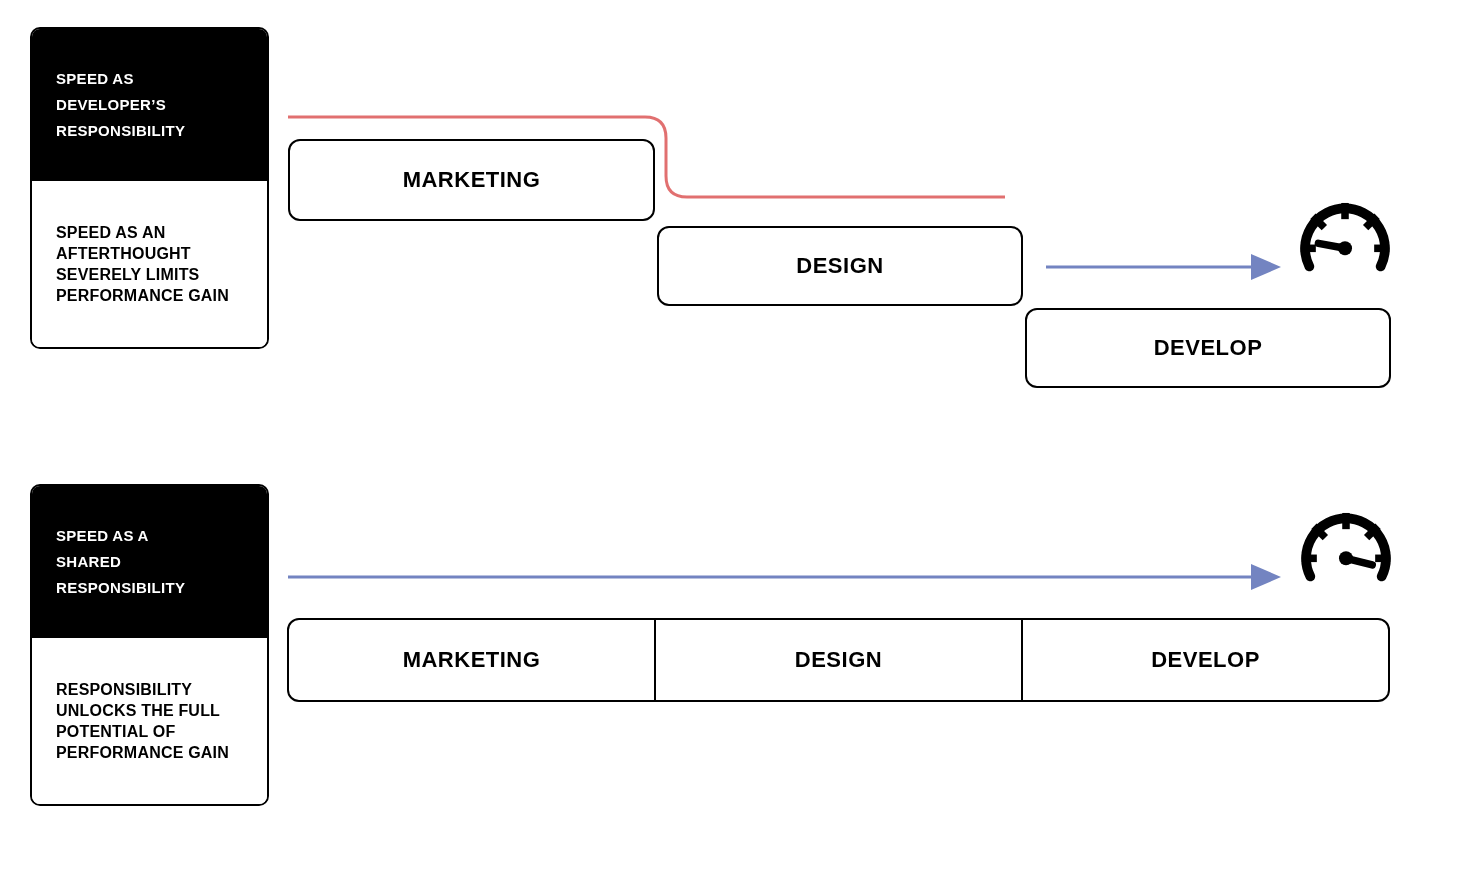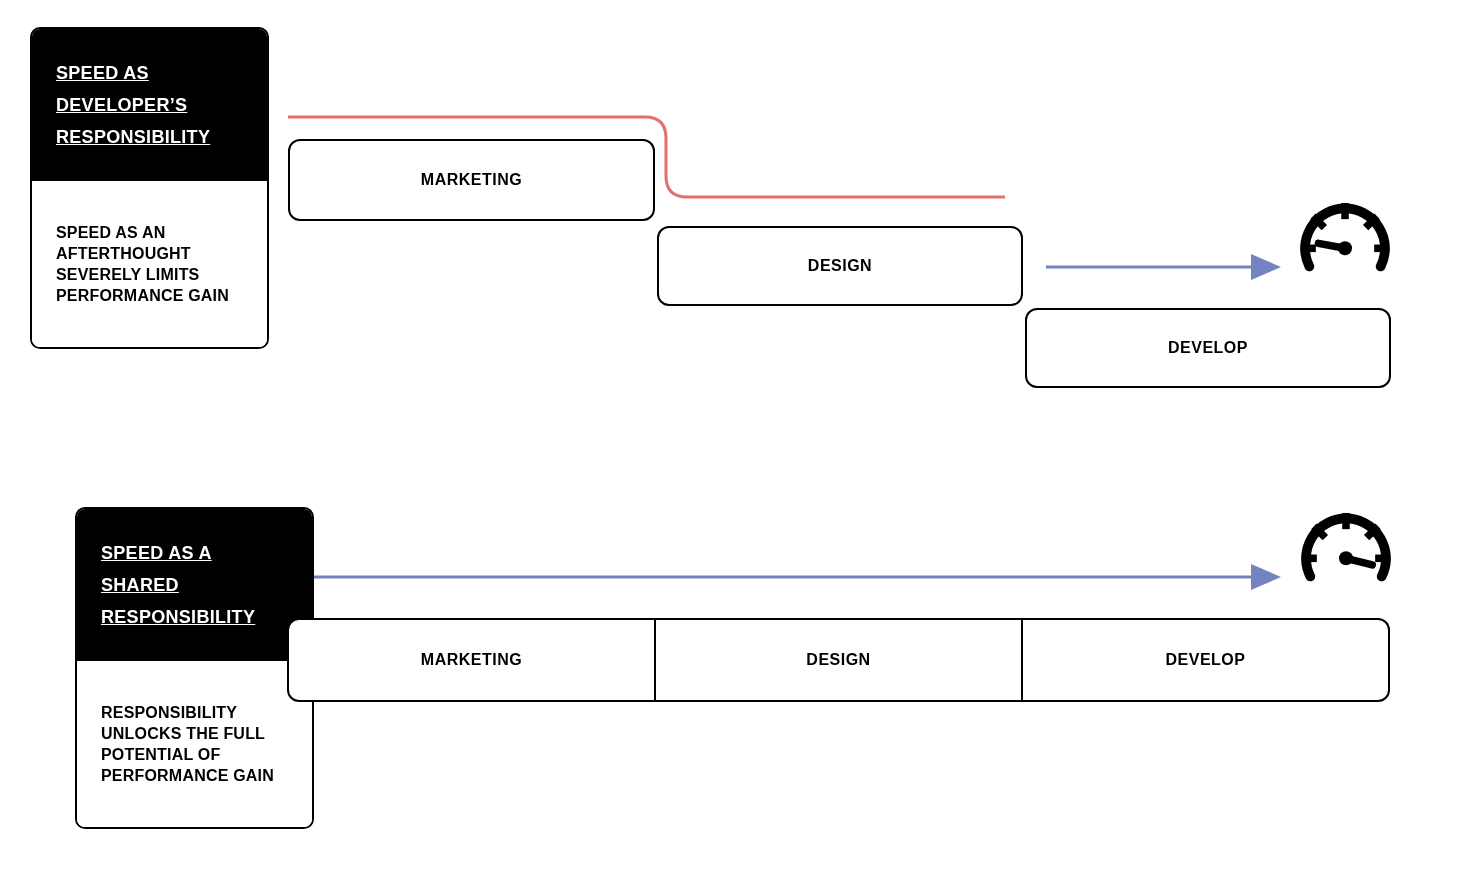--- a/index.html
+++ b/index.html
@@ -56,26 +56,25 @@
   }
   .card-white {
     background: var(--paper, #fff);
     color: var(--ink, #000);
     height: 150px;
     display: flex;
     align-items: center;
     padding: 8px 24px;
   }
   .card-title {
-    font-size: 18px;
-    line-height: 32px;
+    font-size: 15px;
+    line-height: 26px;
     font-weight: bold;
     letter-spacing: 0.3px;
     white-space: pre-line;
-    text-decoration: underline;
   }
   .card-body {
     font-size: 16px;
     line-height: 21px;
     font-weight: bold;
     letter-spacing: 0.2px;
     white-space: pre-line;
   }
   
   .stage-box {
@@ -83,21 +82,21 @@
     border: 2.5px solid var(--ink, #000);
     border-radius: 12px;
     background: var(--paper, #fff);
     display: flex;
     align-items: center;
     justify-content: center;
     z-index: 2;
     box-sizing: border-box;
   }
   .stage-label {
-    font-size: 16px;
+    font-size: 22px;
     font-weight: bold;
     letter-spacing: 0.5px;
     color: var(--ink, #000);
   }
   
   .stage-row {
     position: absolute;
     left: 287px;
     top: 618px;
     width: 1103px;
@@ -187,21 +186,21 @@
     <path class="gauge" d="M17 70.8 A37 37 0 1 1 83 70.8"></path>
     <line class="tick" x1="23" y1="54" x2="9" y2="54"></line>
     <line class="tick" x1="30.9" y1="34.9" x2="20.3" y2="24.3"></line>
     <line class="tick" x1="50" y1="27" x2="50" y2="12"></line>
     <line class="tick" x1="69.1" y1="34.9" x2="79.7" y2="24.3"></line>
     <line class="tick" x1="77" y1="54" x2="91" y2="54"></line>
     <line class="needle" x1="50" y1="54" x2="25.4" y2="49.4"></line>
     <circle class="hub" cx="50" cy="54" r="6.5"></circle>
   </svg>
 
-  <div class="card" style="top:507px;margin-left:45px;">
+  <div class="card" style="top:484px;">
     <div class="card-black">
       <div class="card-title">SPEED AS A
 SHARED
 RESPONSIBILITY</div>
     </div>
     <div class="card-white">
       <div class="card-body">RESPONSIBILITY
 UNLOCKS THE FULL
 POTENTIAL OF
 PERFORMANCE GAIN</div>

